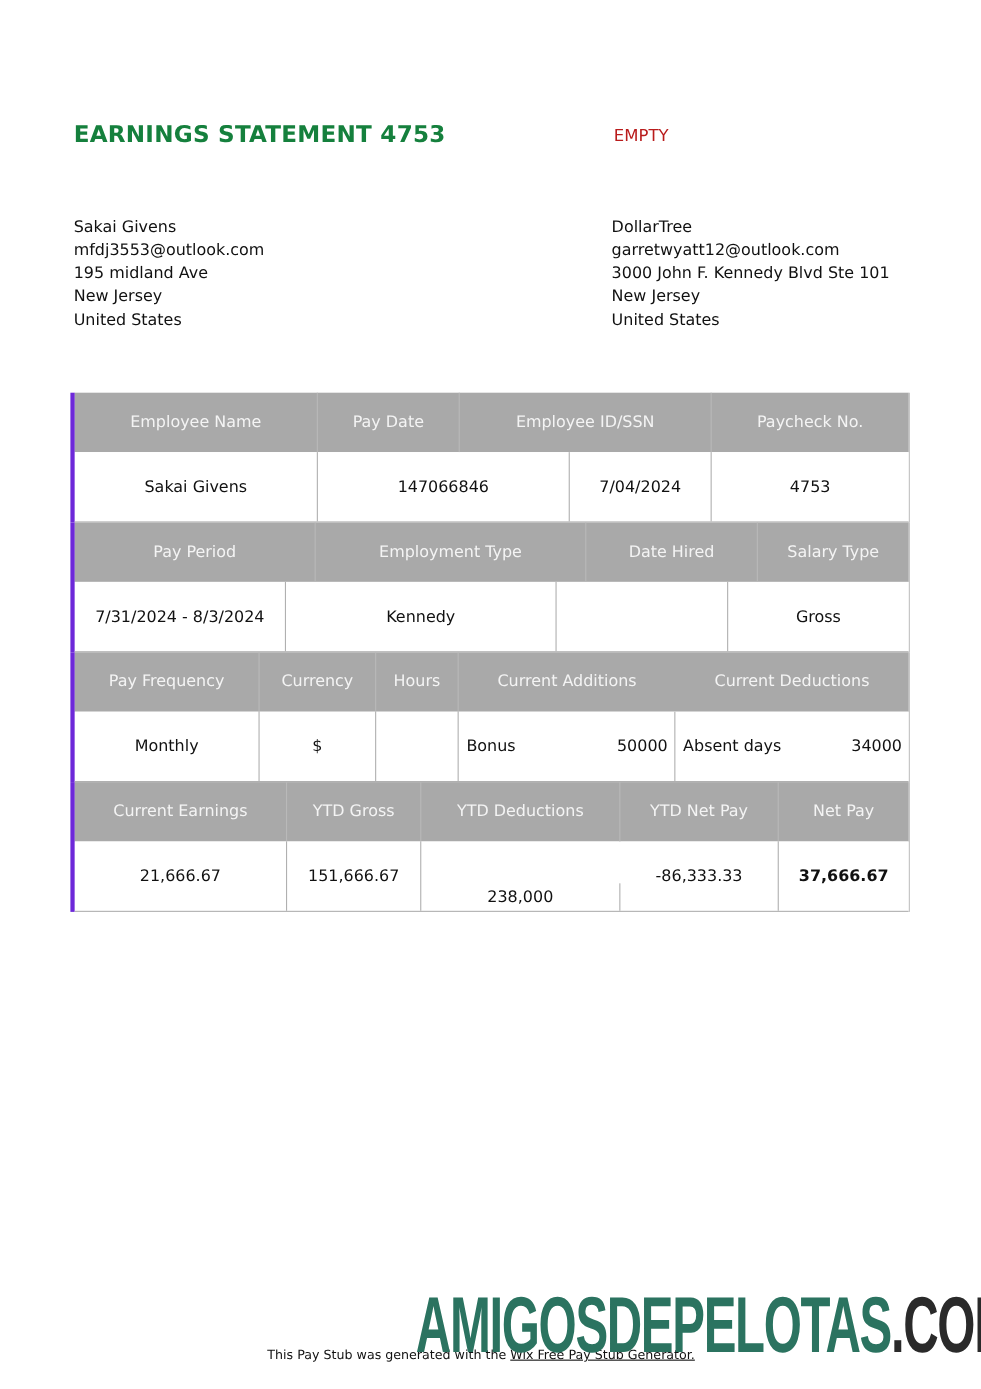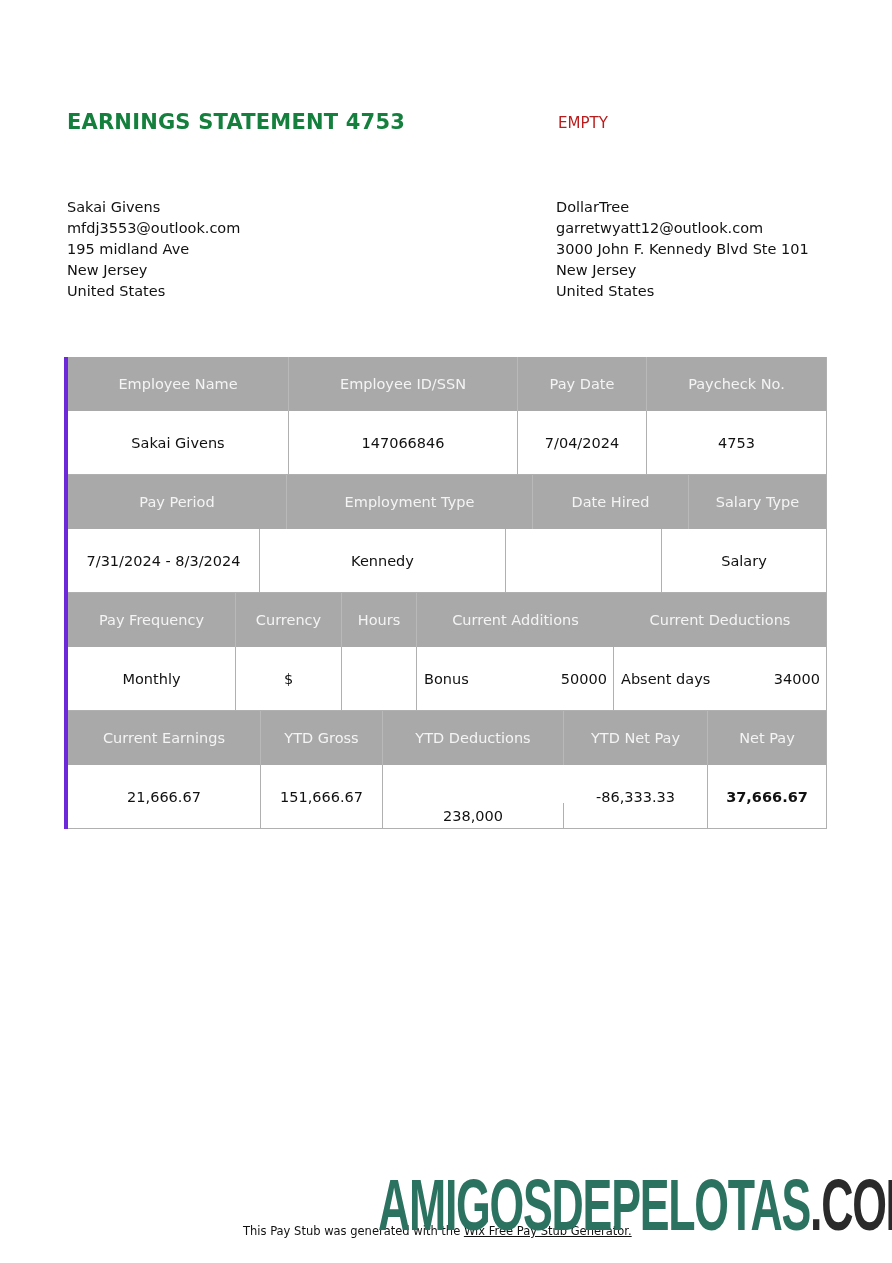--- a/index.html
+++ b/index.html
@@ -73,22 +73,22 @@
   <div>DollarTree</div>
   <div>garretwyatt12@outlook.com</div>
   <div>3000 John F. Kennedy Blvd Ste 101</div>
   <div>New Jersey</div>
   <div>United States</div>
 </div>
 
 <div class="tbl" style="top:357px;">
   <div class="hrow">
     <div class="hcell" style="width:221px;">Employee Name</div>
+    <div class="hcell" style="width:129px;">Pay Date</div>
     <div class="hcell" style="width:229px;">Employee ID/SSN</div>
-    <div class="hcell" style="width:129px;">Pay Date</div>
     <div class="hcell" style="flex:1;">Paycheck No.</div>
   </div>
   <div class="vrow">
     <div class="vcell" style="width:221px;">Sakai Givens</div>
     <div class="vcell" style="width:229px;">147066846</div>
     <div class="vcell" style="width:129px;">7/04/2024</div>
     <div class="vcell" style="flex:1;">4753</div>
   </div>
 </div>
 
@@ -96,21 +96,21 @@
   <div class="hrow">
     <div class="hcell" style="width:219px;">Pay Period</div>
     <div class="hcell" style="width:246px;">Employment Type</div>
     <div class="hcell" style="width:156px;text-align:center;">Date Hired</div>
     <div class="hcell" style="flex:1;">Salary Type</div>
   </div>
   <div class="vrow">
     <div class="vcell" style="width:192px;">7/31/2024 - 8/3/2024</div>
     <div class="vcell" style="width:246px;">Kennedy</div>
     <div class="vcell" style="width:156px;"></div>
-    <div class="vcell" style="flex:1;">Salary</div>
+    <div class="vcell" style="flex:1;">Gross</div>
   </div>
 </div>
 
 <div class="tbl" style="top:593px;">
   <div class="hrow">
     <div class="hcell" style="width:168px;">Pay Frequency</div>
     <div class="hcell" style="width:106px;">Currency</div>
     <div class="hcell" style="width:75px;">Hours</div>
     <div class="hcell" style="width:197px; border-right:none;">Current Additions</div>
     <div class="hcell" style="flex:1;">Current Deductions</div>

